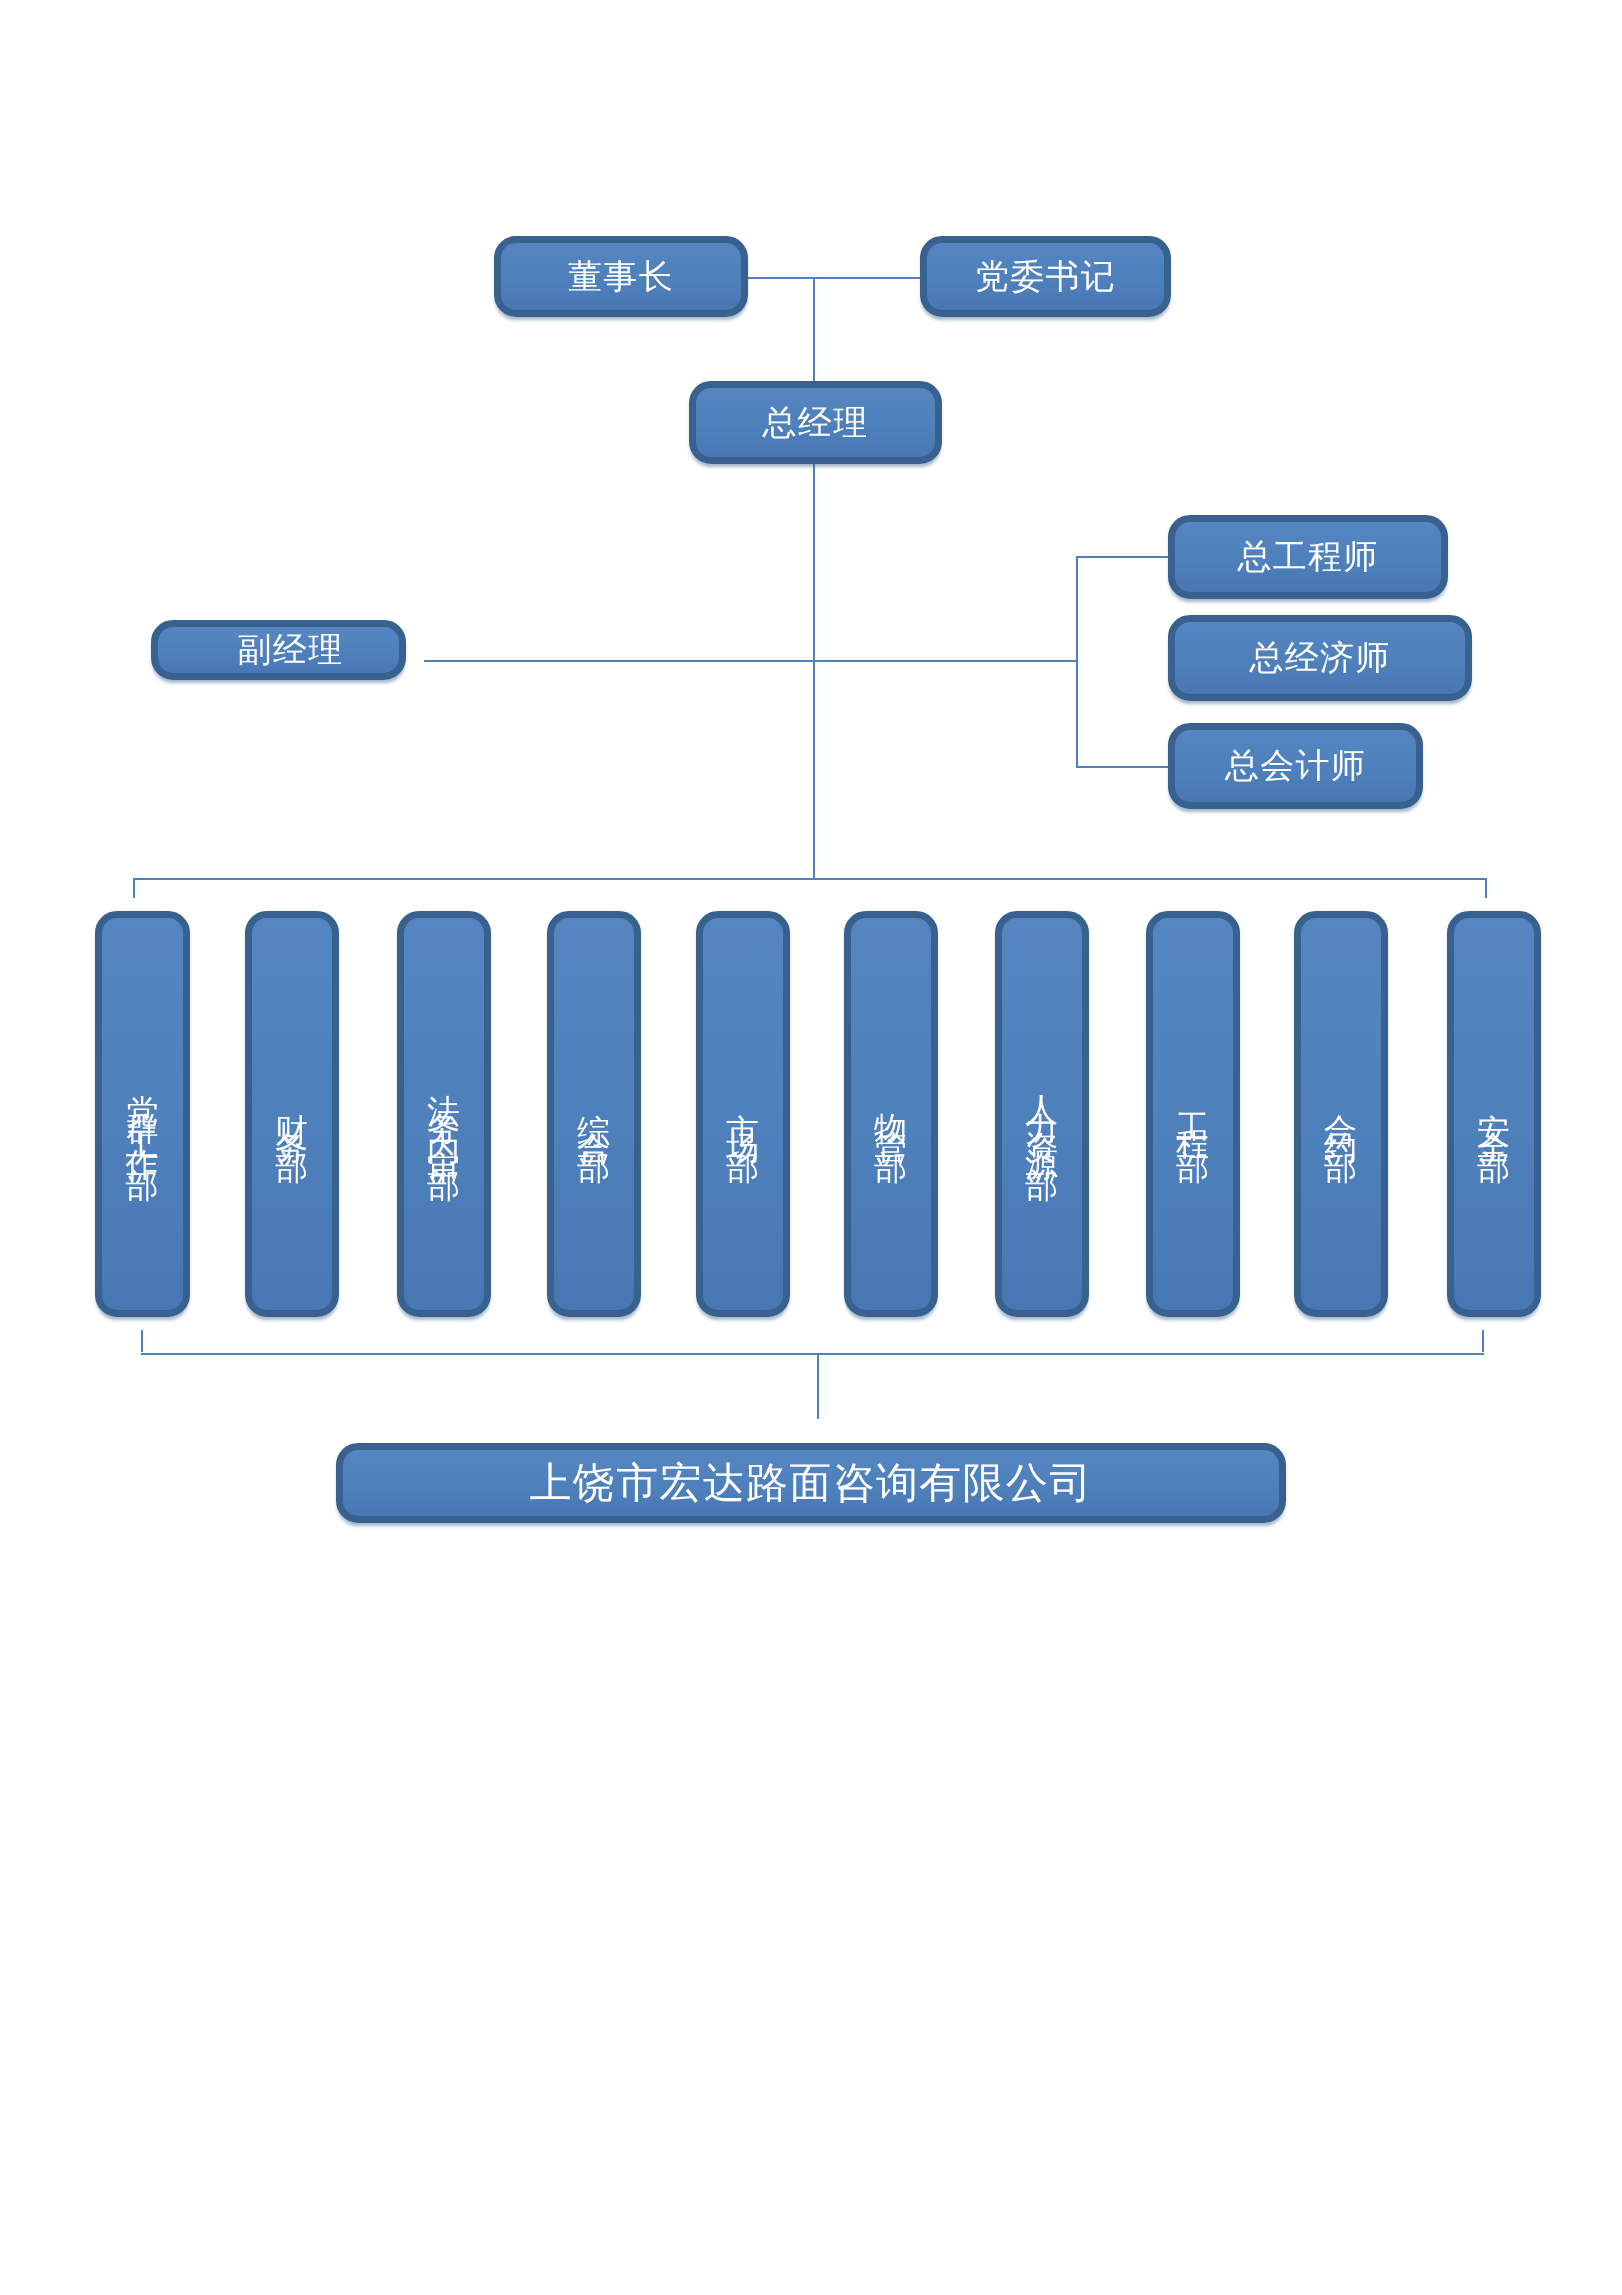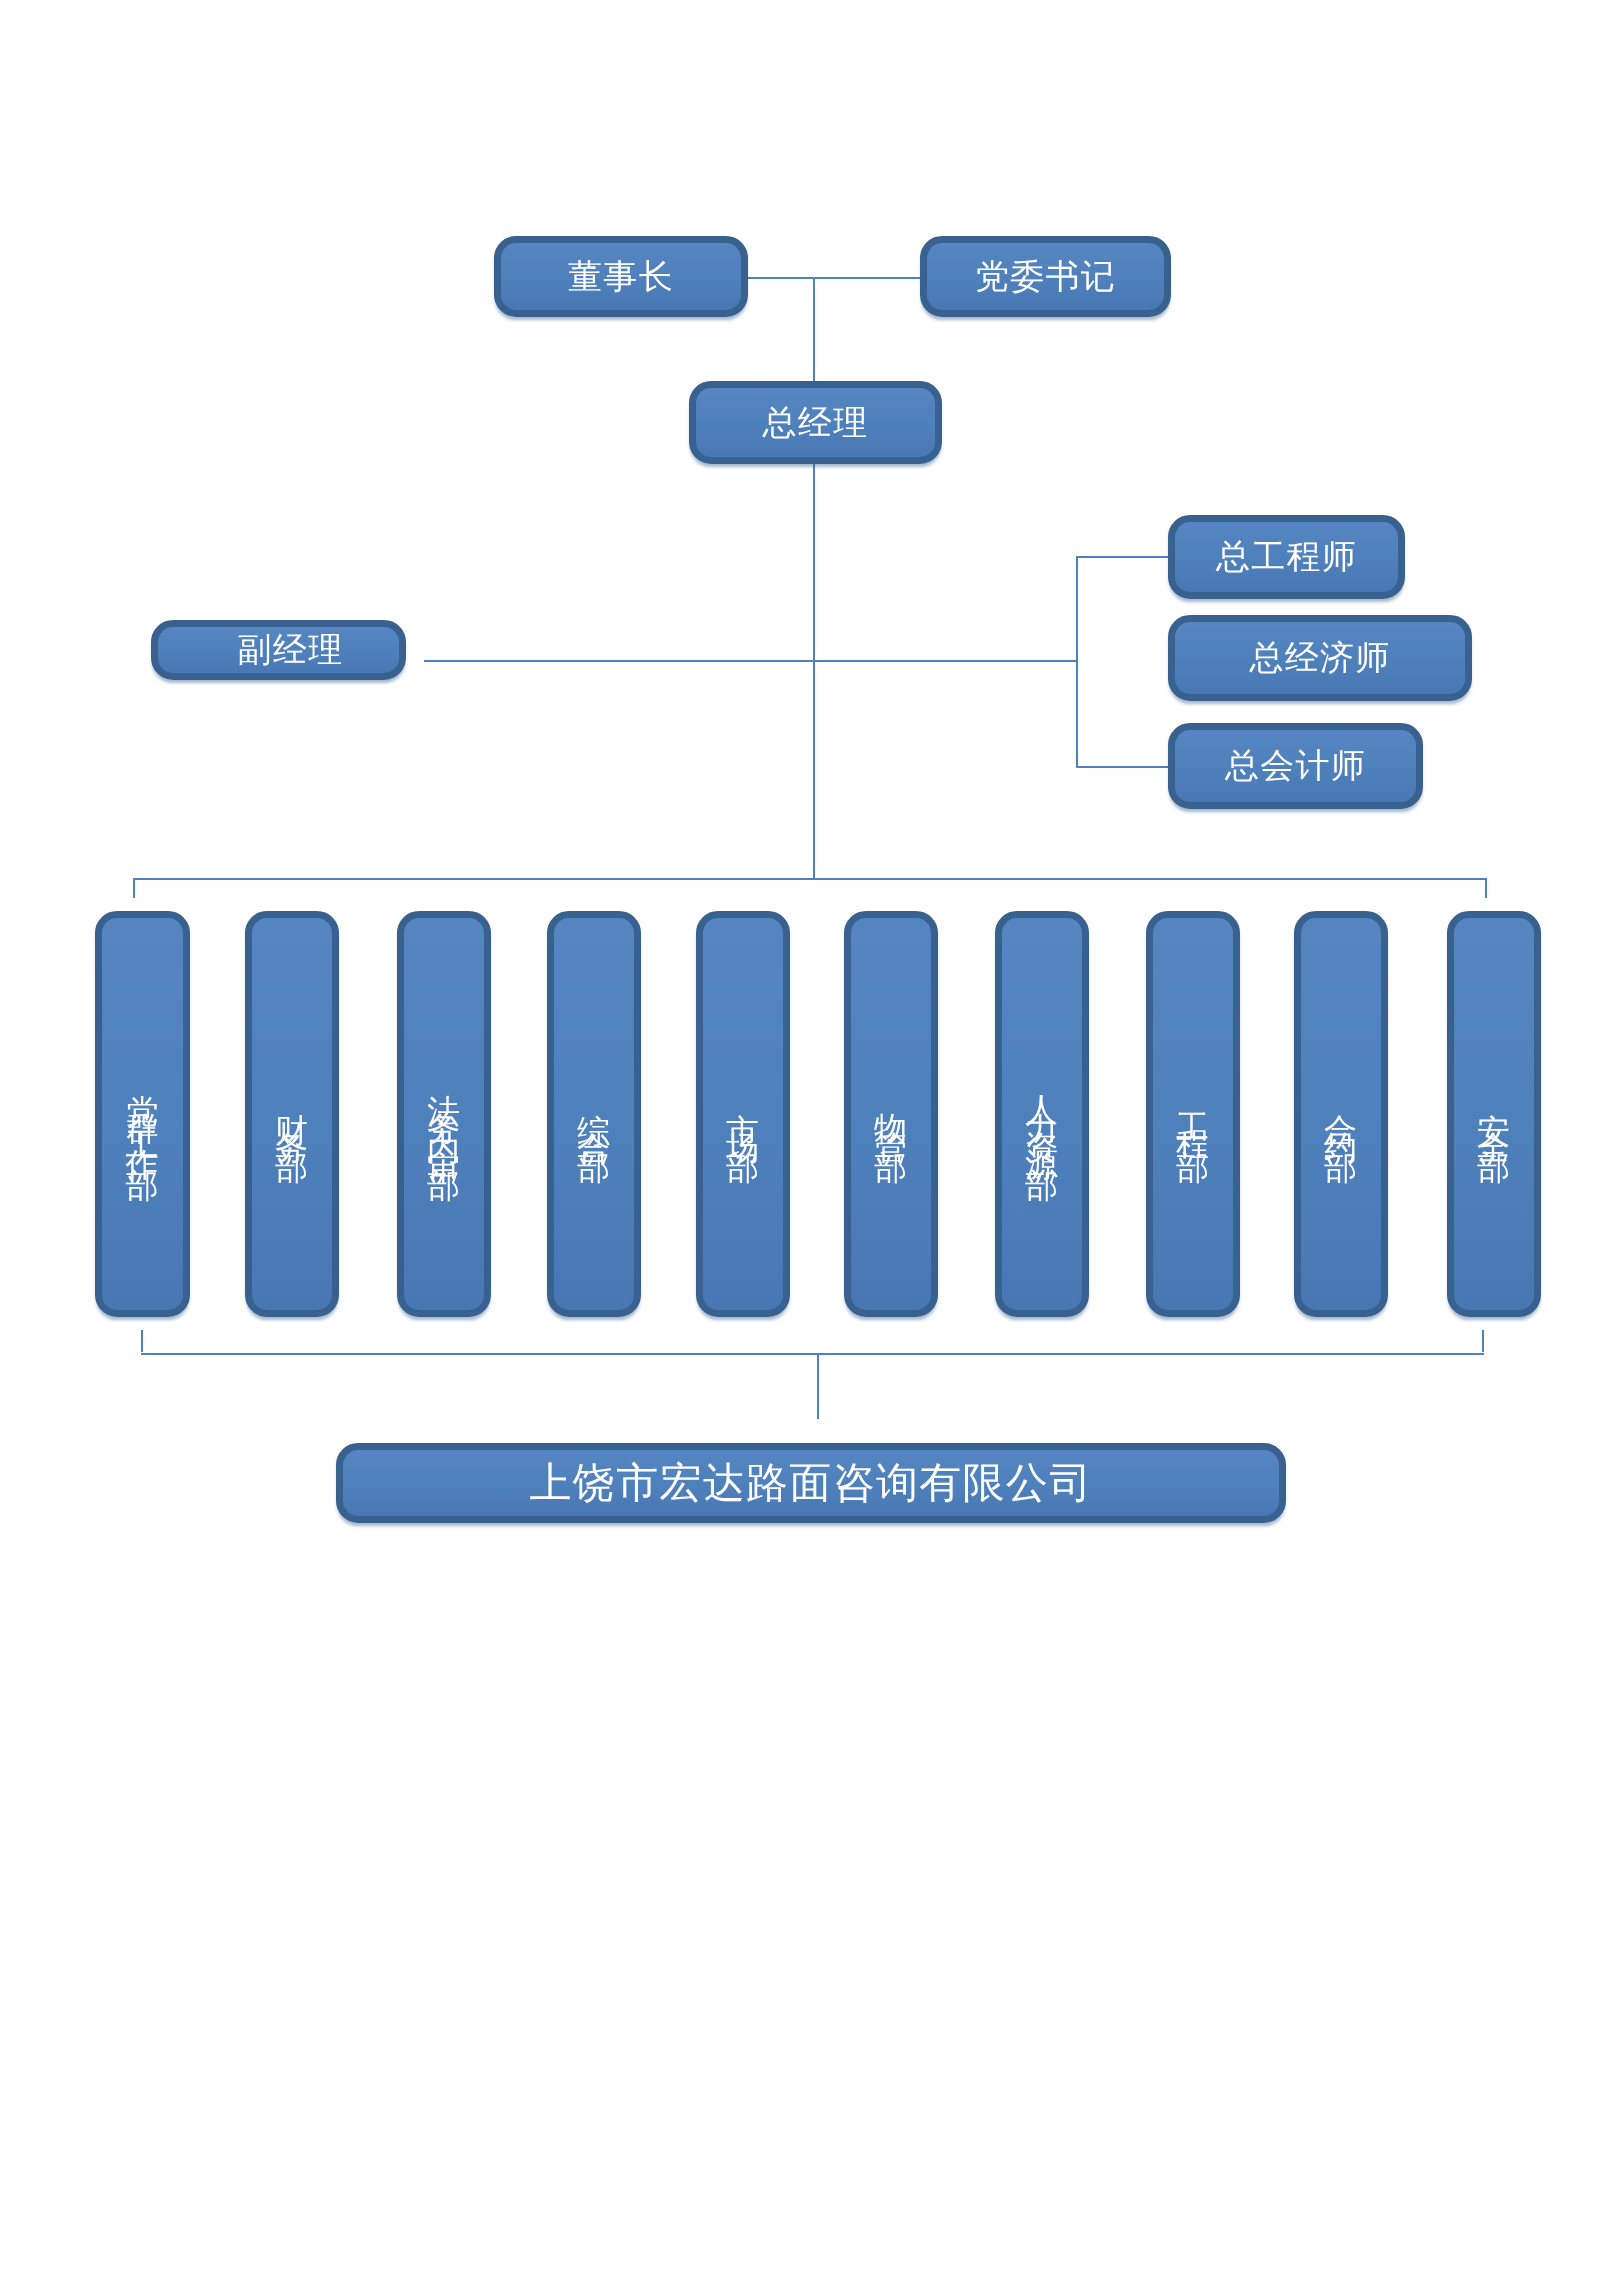--- a/index.html
+++ b/index.html
@@ -63,21 +63,21 @@
     <span>董事长</span>
   </div>
   <div class="node node-h" style="left:689px; top:381px; width:253px; height:83px;">
     <span>总经理</span>
   </div>
 
   <div class="node node-h" style="left:920px; top:236px; width:251px; height:81px;">
     <span>党委书记</span>
   </div>
 
-  <div class="node node-h" style="left:1168px; top:515px; width:237px; height:84px;">
+  <div class="node node-h" style="left:1168px; top:515px; width:280px; height:84px;">
     <span>总工程师</span>
   </div>
   <div class="node node-h" style="left:1168px; top:615px; width:304px; height:86px;">
     <span>总经济师</span>
   </div>
   <div class="node node-h" style="left:1168px; top:723px; width:255px; height:86px;">
     <span>总会计师</span>
   </div>
 
   <div class="node node-h" style="left:151px; top:620px; width:255px; height:60px;padding-left:24px;">

